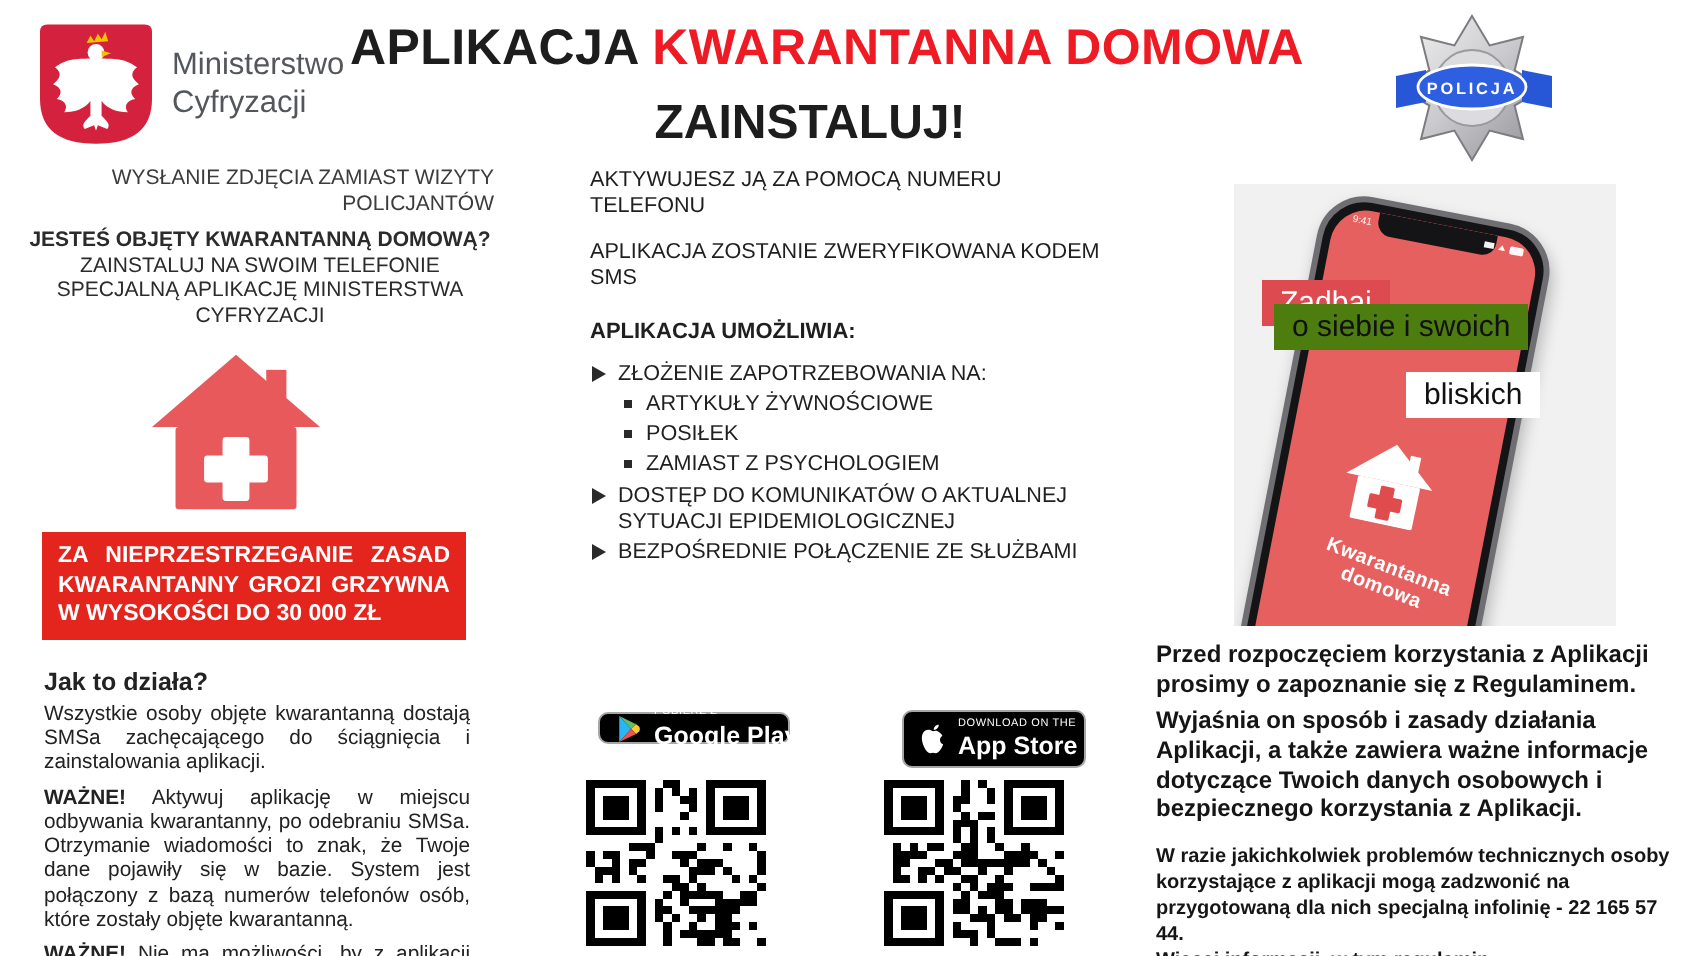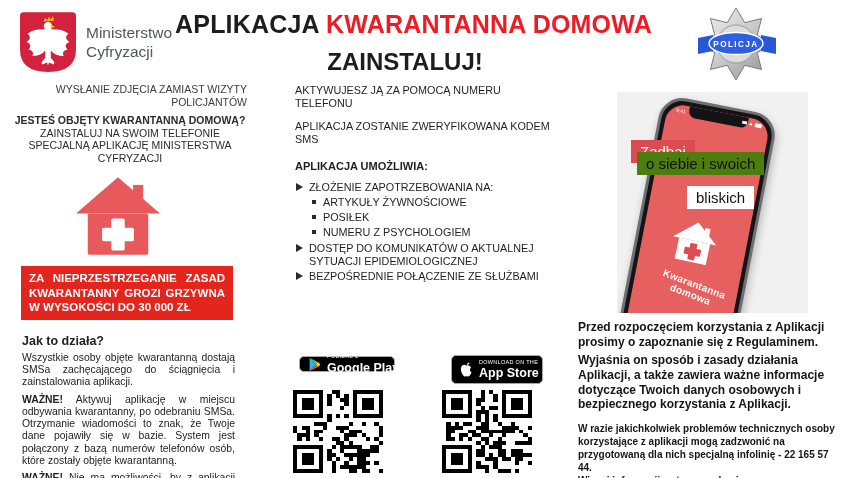--- a/index.html
+++ b/index.html
@@ -61,21 +61,21 @@
   .stat-icons{position:absolute;right:8px;top:4px;display:flex;gap:2px;align-items:center;}
   .stat-icons i{display:block;background:#fff;opacity:.95;}
   .sig{width:5px;height:3px;}
   .wif{width:4px;height:3px;clip-path:polygon(0 100%,50% 0,100% 100%);}
   .bat{width:7px;height:3.5px;border-radius:1px;}
   .house-phone{position:absolute;left:50%;top:112px;transform:translateX(-50%) rotate(1deg);width:44px;height:41px;}
   .app-name{position:absolute;left:4px;top:168px;width:110px;text-align:center;transform:rotate(10deg);color:#fff;font-size:10px;font-weight:bold;letter-spacing:.3px;}
   .lbl{position:absolute;font-size:15px;font-weight:normal;line-height:1;padding:4px 9px;white-space:nowrap;text-align:center;}
   .lbl1{left:14px;top:48px;background:#dd4a4f;color:#fff;}
   .lbl2{left:20px;top:60px;background:#4d7c0f;color:#111;}
-  .lbl3{left:70px;top:94px;background:#fff;color:#111;}
+  .lbl3{left:86px;top:94px;background:#fff;color:#111;}
   .r-text{position:absolute;left:578px;top:320px;width:258px;color:#151515;}
   .r-text .p1{font-size:12px;font-weight:bold;line-height:1.22;margin:0 0 4px 0;}
   .r-text .p2{font-size:12px;font-weight:bold;line-height:1.22;margin:0 0 10px 0;}
   .r-text .p3{font-size:10px;font-weight:bold;line-height:1.3;margin:0;}
 </style>
 </head>
 <body>
 
 <div class="poster">
 
@@ -146,21 +146,21 @@
     <div class="feat-sub">
         <span class="sq"></span>
         <span>ARTYKUŁY ŻYWNOŚCIOWE</span>
       </div>
     <div class="feat-sub">
         <span class="sq"></span>
         <span>POSIŁEK</span>
       </div>
     <div class="feat-sub">
         <span class="sq"></span>
-        <span>NUMERU Z PSYCHOLOGIEM</span>
+        <span>ZAMIAST Z PSYCHOLOGIEM</span>
       </div>
     <div class="feat-row">
         <span class="arrow"></span>
         <span>DOSTĘP DO KOMUNIKATÓW O AKTUALNEJ SYTUACJI EPIDEMIOLOGICZNEJ</span>
       </div>
     <div class="feat-row">
         <span class="arrow"></span>
         <span>BEZPOŚREDNIE POŁĄCZENIE ZE SŁUŻBAMI</span>
       </div>
   </div>

